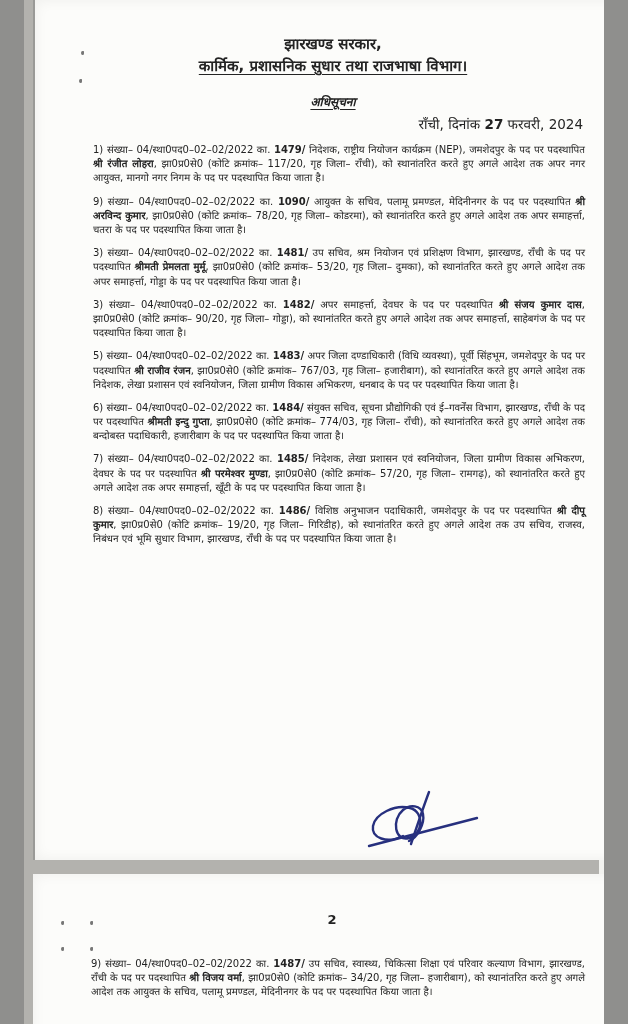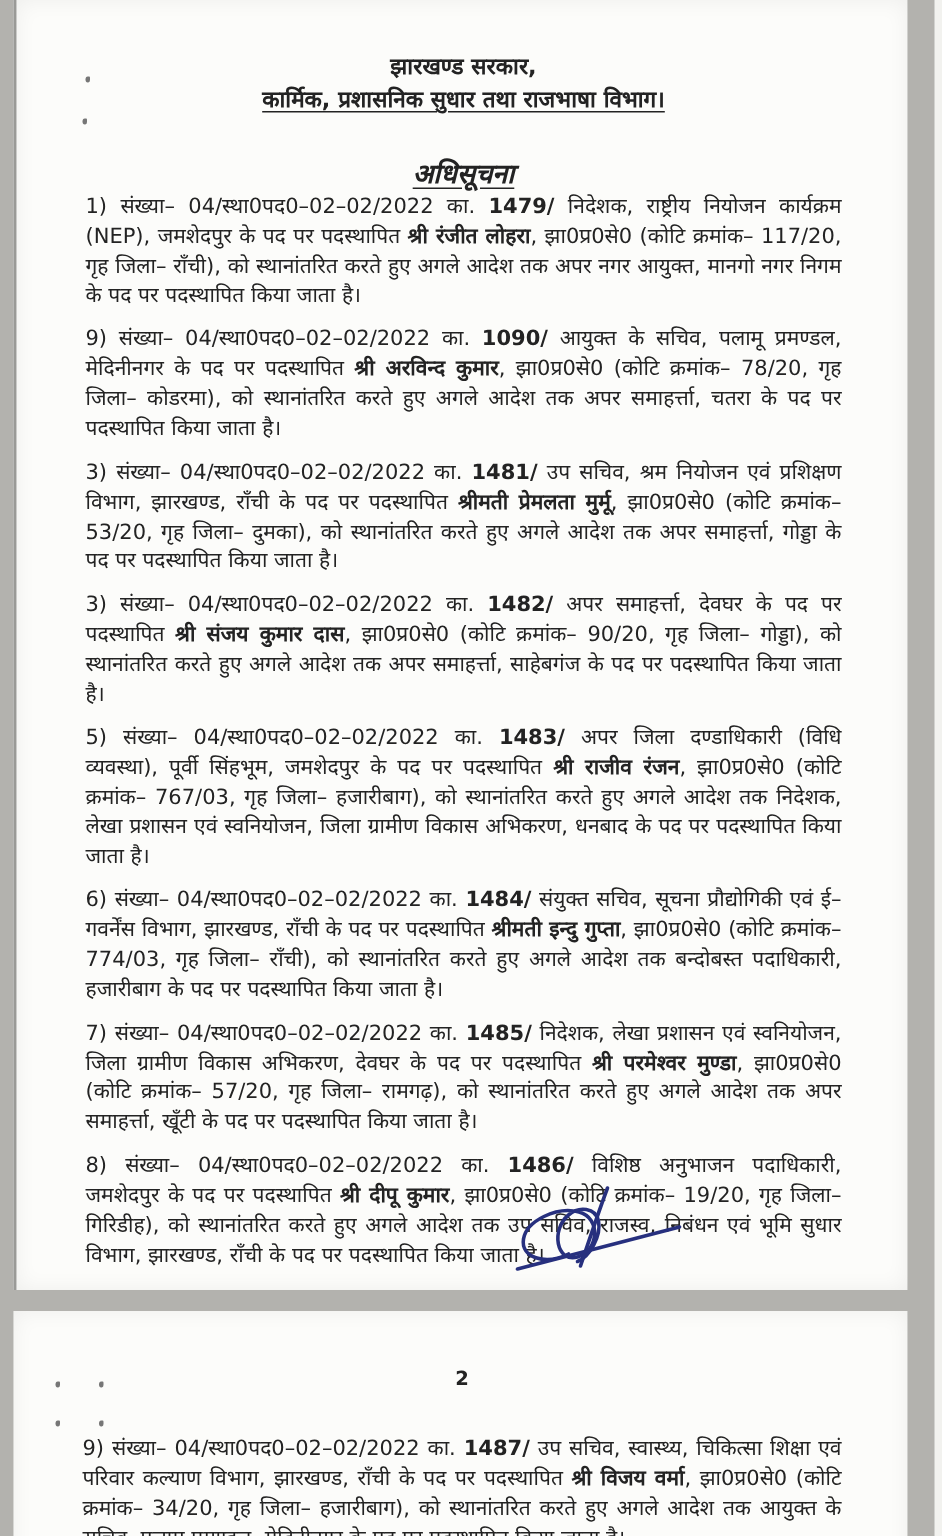--- a/index.html
+++ b/index.html
@@ -2,21 +2,21 @@
 <html><head>
 <meta charset="utf-8">
 <style>
   html,body{margin:0;padding:0;}
   body{
     font-family:"DejaVu Sans","Liberation Sans",sans-serif;
     background:#8f8f8d;
   }
   .canvas{
     position:relative;
-    width:628px;height:1024px;
+    width:580px;height:1024px;
     margin:0 auto;
     background:#b3b2ae;
     overflow:hidden;
   }
   .right-sliver{
     position:absolute;right:0;top:0;width:5px;height:100%;
     background:#f2f2ef;
   }
   .sheet{
     position:relative;
@@ -38,36 +38,36 @@
     margin-left:9px;
     width:596px;
     height:220px;
     padding:38px 44px 0 46px;
     box-sizing:border-box;
     overflow:hidden;
   }
   .doc-head{text-align:center;line-height:1.35;}
   .org-line{font-weight:700;font-size:15px;margin:0;}
   .dept-line{
-    font-weight:700;font-size:15px;margin:2px 0 16px 0;
+    font-weight:700;font-size:15px;margin:2px 0 5px 0;
     text-decoration:underline;text-underline-offset:3px;
   }
   .notice-title{
-    font-weight:700;font-style:italic;font-size:18px;
+    font-weight:700;font-style:italic;font-size:12px;
     margin:12px 0 0 0;display:inline-block;
     text-decoration:underline;text-underline-offset:3px;
   }
   .date-line{
     text-align:right;font-size:13.5px;margin:4px 2px 10px 0;
   }
   .bold{font-weight:700;}
   .para{
-    font-size:14px;line-height:1.42;
+    font-size:10px;line-height:1.42;
     text-align:justify;
-    margin:0 0 9px 0;
+    margin:0 0 9px 12px;
   }
   .para.sub{
     text-indent:42px;
     margin-top:-4px;
   }
   .signature{
     position:absolute;
     left:330px;top:788px;
     width:120px;height:68px;
   }
@@ -95,20 +95,21 @@
   <div class="sheet sheet1">
     <span class="specks s-p1a"><i class="speck"></i></span>
     <span class="specks s-p1b"><i class="speck"></i></span>
 
     <div class="doc-head">
       <p class="org-line">झारखण्ड सरकार,</p>
       <p class="dept-line">कार्मिक, प्रशासनिक सुधार तथा राजभाषा विभाग।</p>
       <span class="notice-title">अधिसूचना</span>
     </div>
 
+    <p class="date-line"><span>राँची, दिनांक </span><span class="bold">27</span><span> फरवरी, 2024</span></p>
 
     <section id="page1-paras">
         <p class="para"><span>1) संख्या– 04/स्था0पद0–02–02/2022 का. </span><span class="bold">1479/</span><span> निदेशक, राष्ट्रीय नियोजन कार्यक्रम (NEP), जमशेदपुर के पद पर पदस्थापित </span><span class="bold">श्री रंजीत लोहरा</span><span>, झा0प्र0से0 (कोटि क्रमांक– 117/20, गृह जिला– राँची), को स्थानांतरित करते हुए अगले आदेश तक अपर नगर आयुक्त, मानगो नगर निगम के पद पर पदस्थापित किया जाता है।</span></p>
         <p class="para"><span>9) संख्या– 04/स्था0पद0–02–02/2022 का. </span><span class="bold">1090/</span><span> आयुक्त के सचिव, पलामू प्रमण्डल, मेदिनीनगर के पद पर पदस्थापित </span><span class="bold">श्री अरविन्द कुमार</span><span>, झा0प्र0से0 (कोटि क्रमांक– 78/20, गृह जिला– कोडरमा), को स्थानांतरित करते हुए अगले आदेश तक अपर समाहर्त्ता, चतरा के पद पर पदस्थापित किया जाता है।</span></p>
         <p class="para"><span>3) संख्या– 04/स्था0पद0–02–02/2022 का. </span><span class="bold">1481/</span><span> उप सचिव, श्रम नियोजन एवं प्रशिक्षण विभाग, झारखण्ड, राँची के पद पर पदस्थापित </span><span class="bold">श्रीमती प्रेमलता मुर्मू</span><span>, झा0प्र0से0 (कोटि क्रमांक– 53/20, गृह जिला– दुमका), को स्थानांतरित करते हुए अगले आदेश तक अपर समाहर्त्ता, गोड्डा के पद पर पदस्थापित किया जाता है।</span></p>
         <p class="para"><span>3) संख्या– 04/स्था0पद0–02–02/2022 का. </span><span class="bold">1482/</span><span> अपर समाहर्त्ता, देवघर के पद पर पदस्थापित </span><span class="bold">श्री संजय कुमार दास</span><span>, झा0प्र0से0 (कोटि क्रमांक– 90/20, गृह जिला– गोड्डा), को स्थानांतरित करते हुए अगले आदेश तक अपर समाहर्त्ता, साहेबगंज के पद पर पदस्थापित किया जाता है।</span></p>
         <p class="para"><span>5) संख्या– 04/स्था0पद0–02–02/2022 का. </span><span class="bold">1483/</span><span> अपर जिला दण्डाधिकारी (विधि व्यवस्था), पूर्वी सिंहभूम, जमशेदपुर के पद पर पदस्थापित </span><span class="bold">श्री राजीव रंजन</span><span>, झा0प्र0से0 (कोटि क्रमांक– 767/03, गृह जिला– हजारीबाग), को स्थानांतरित करते हुए अगले आदेश तक निदेशक, लेखा प्रशासन एवं स्वनियोजन, जिला ग्रामीण विकास अभिकरण, धनबाद के पद पर पदस्थापित किया जाता है।</span></p>
         <p class="para"><span>6) संख्या– 04/स्था0पद0–02–02/2022 का. </span><span class="bold">1484/</span><span> संयुक्त सचिव, सूचना प्रौद्योगिकी एवं ई–गवर्नेंस विभाग, झारखण्ड, राँची के पद पर पदस्थापित </span><span class="bold">श्रीमती इन्दु गुप्ता</span><span>, झा0प्र0से0 (कोटि क्रमांक– 774/03, गृह जिला– राँची), को स्थानांतरित करते हुए अगले आदेश तक बन्दोबस्त पदाधिकारी, हजारीबाग के पद पर पदस्थापित किया जाता है।</span></p>
         <p class="para"><span>7) संख्या– 04/स्था0पद0–02–02/2022 का. </span><span class="bold">1485/</span><span> निदेशक, लेखा प्रशासन एवं स्वनियोजन, जिला ग्रामीण विकास अभिकरण, देवघर के पद पर पदस्थापित </span><span class="bold">श्री परमेश्वर मुण्डा</span><span>, झा0प्र0से0 (कोटि क्रमांक– 57/20, गृह जिला– रामगढ़), को स्थानांतरित करते हुए अगले आदेश तक अपर समाहर्त्ता, खूँटी के पद पर पदस्थापित किया जाता है।</span></p>
         <p class="para"><span>8) संख्या– 04/स्था0पद0–02–02/2022 का. </span><span class="bold">1486/</span><span> विशिष्ठ अनुभाजन पदाधिकारी, जमशेदपुर के पद पर पदस्थापित </span><span class="bold">श्री दीपू कुमार</span><span>, झा0प्र0से0 (कोटि क्रमांक– 19/20, गृह जिला– गिरिडीह), को स्थानांतरित करते हुए अगले आदेश तक उप सचिव, राजस्व, निबंधन एवं भूमि सुधार विभाग, झारखण्ड, राँची के पद पर पदस्थापित किया जाता है।</span></p>

